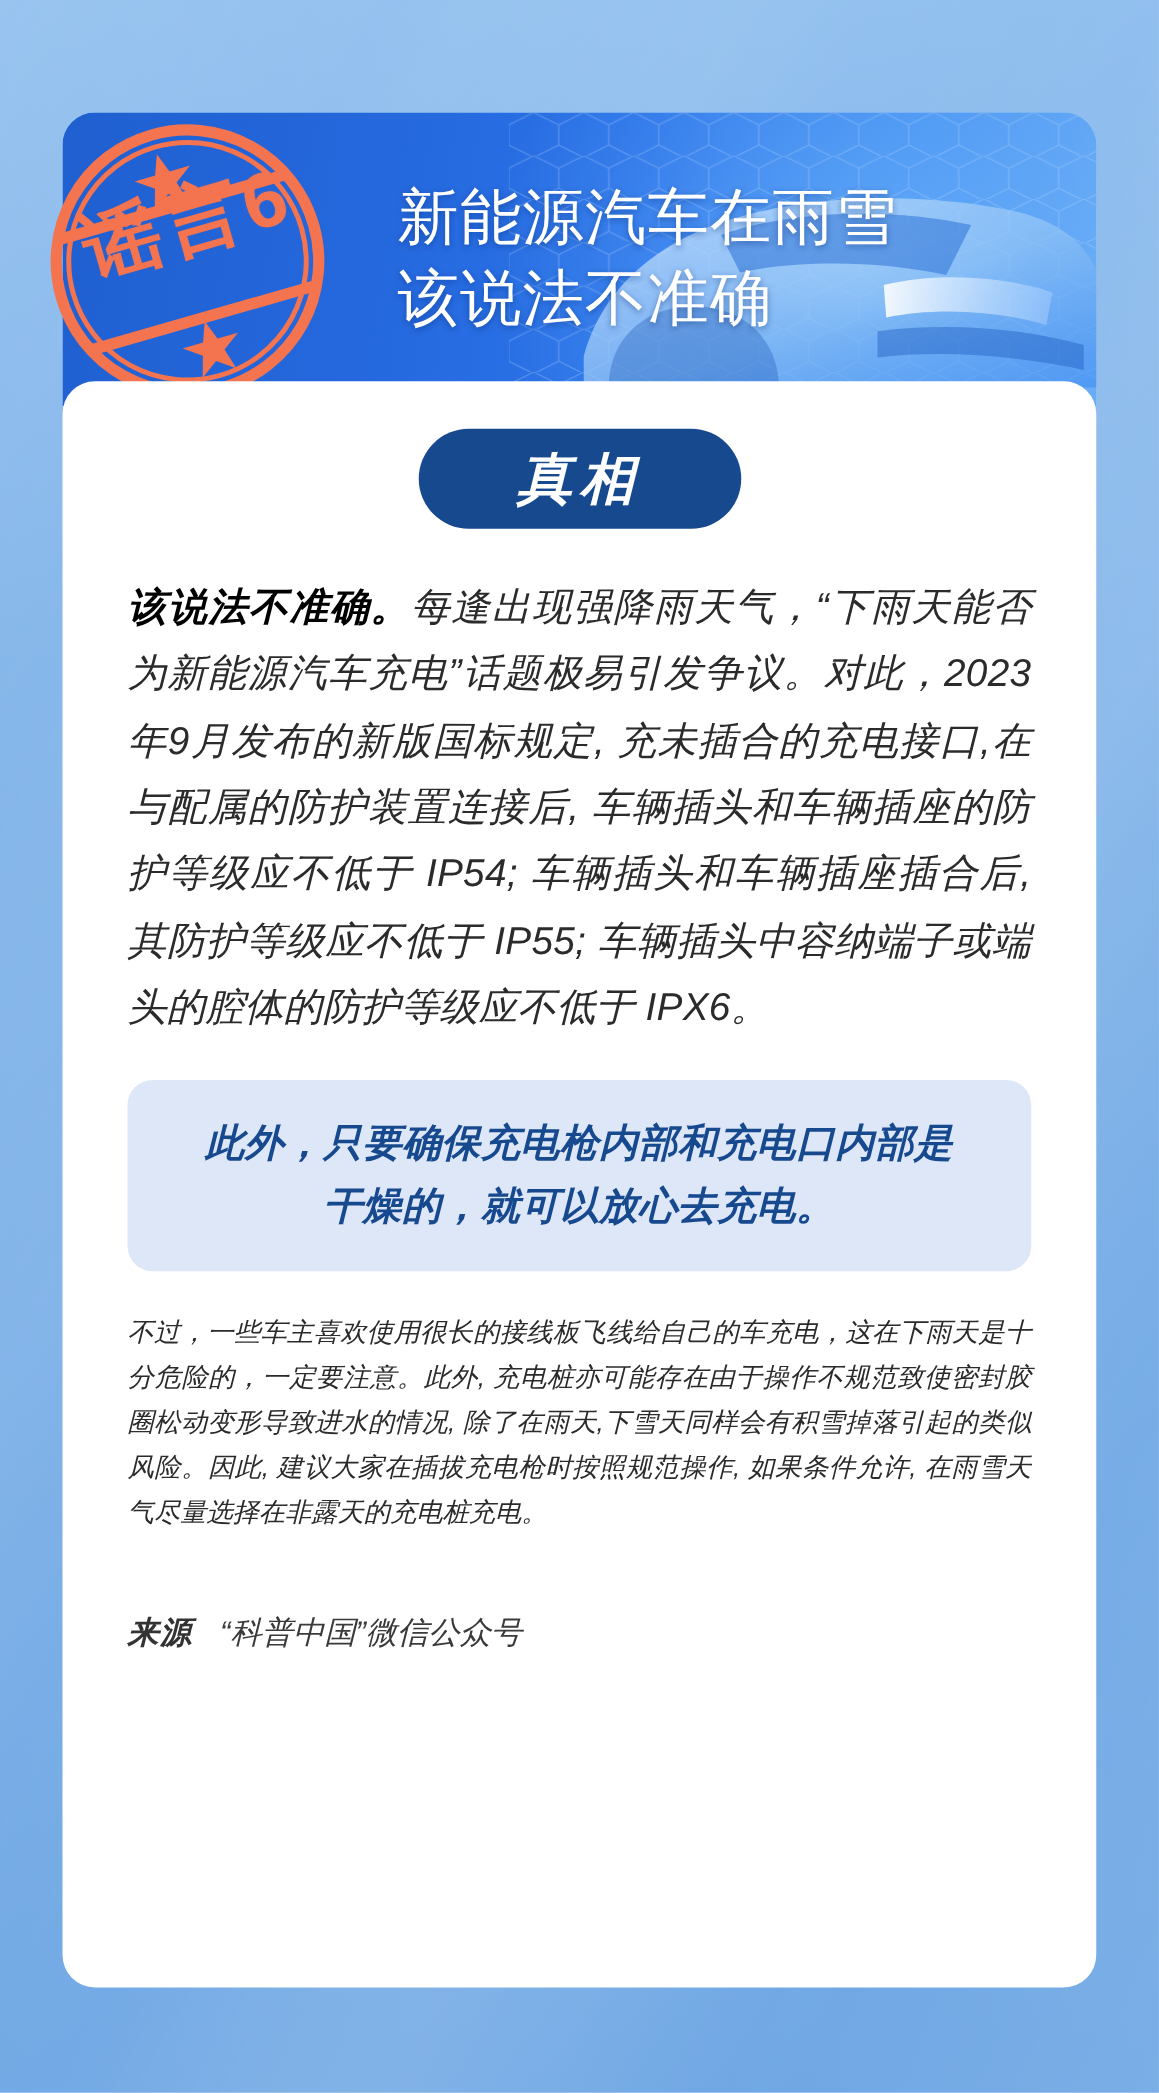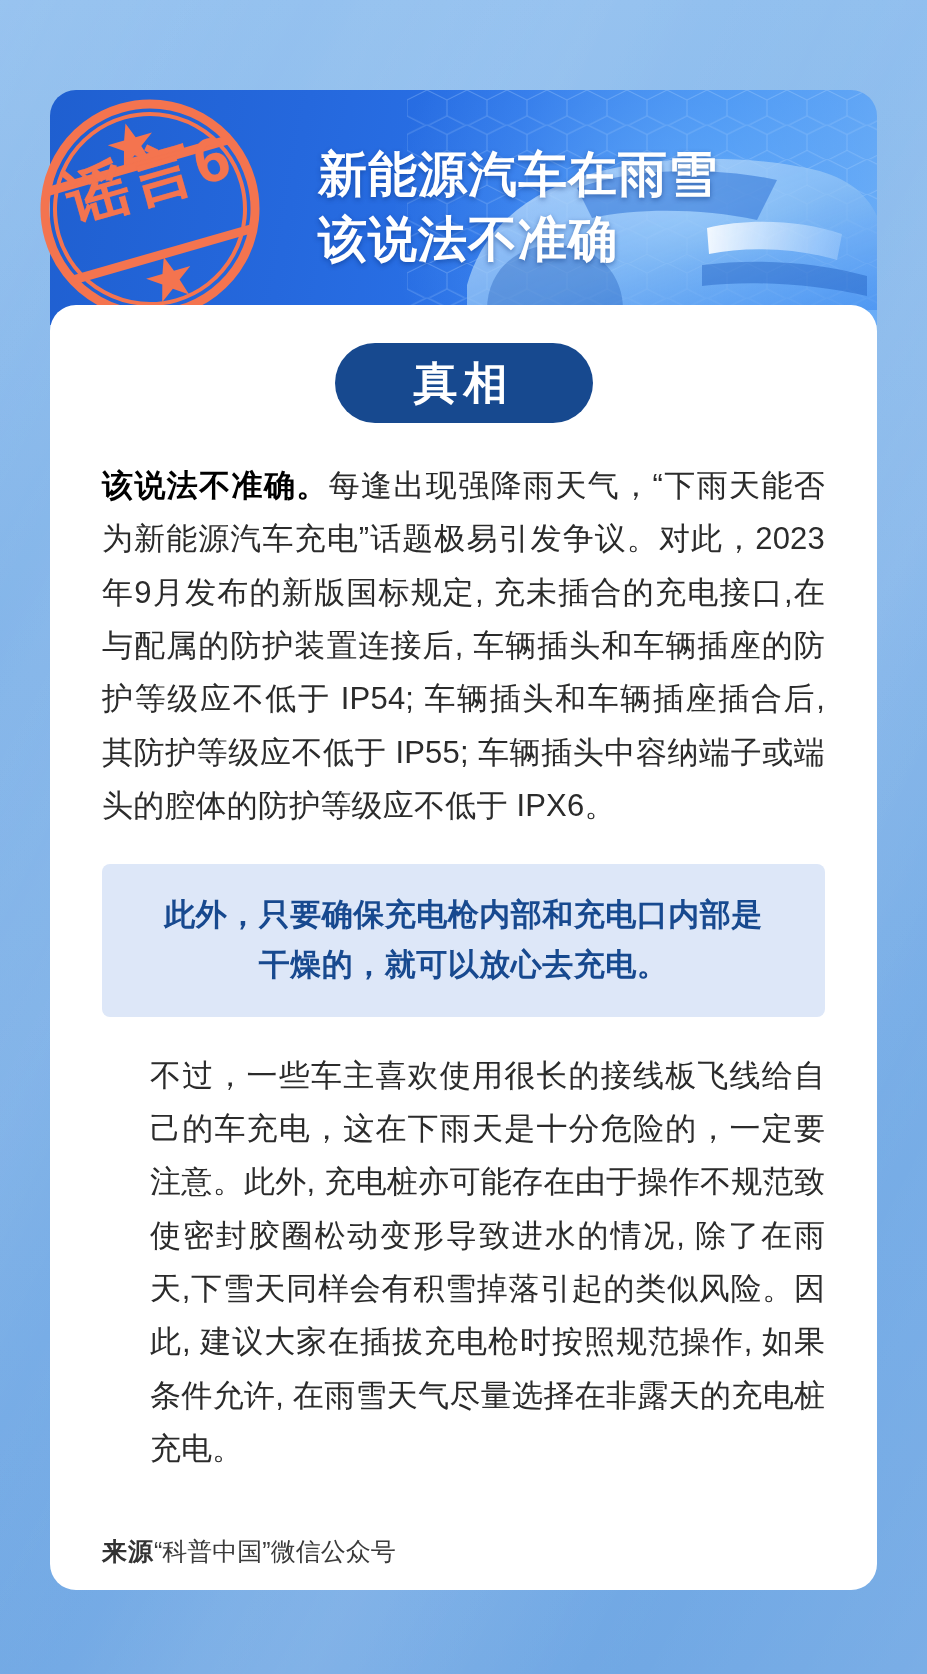--- a/index.html
+++ b/index.html
@@ -77,21 +77,21 @@
   }
 
   .header-title {
     position: absolute;
     left: 268px;
     top: 52px;
     width: 500px;
     color: #ffffff;
     font-size: 49px;
     line-height: 1.32;
-    font-weight: bold;
+    font-weight: normal;
     letter-spacing: 1px;
     text-shadow: 0 2px 5px rgba(0,40,110,0.45);
   }
 
   
   .stamp {
     position: absolute;
     left: -38px;
     top: -6px;
     width: 276px;
@@ -116,20 +116,21 @@
   
   .body {
     position: absolute;
     left: 0;
     top: 215px;
     width: 827px;
     height: 1285px;
     background: #ffffff;
     border-radius: 26px;
     padding: 38px 52px 0 52px;
+    font-style: italic;
   }
 
   .truth-pill {
     width: 258px;
     height: 80px;
     margin: 0 auto;
     border-radius: 40px;
     background: #17498f;
     color: #ffffff;
     font-size: 44px;
@@ -146,45 +147,45 @@
     font-size: 31px;
     line-height: 1.72;
     text-align: justify;
     letter-spacing: 0.2px;
   }
   .para.lead b { font-weight: bold; color: #000000; }
 
   .highlight {
     margin-top: 32px;
     background: #dde7f8;
-    border-radius: 8px;
+    border-radius: 20px;
     padding: 26px 50px;
     color: #17498f;
     font-size: 31px;
     font-weight: bold;
     line-height: 1.62;
     text-align: center;
     letter-spacing: 0.5px;
   }
 
   .para2 {
     margin-top: 32px;
     color: #2b2b2b;
-    font-size: 31px;
+    font-size: 21px;
     line-height: 1.72;
     text-align: justify;
-    margin-left: 48px;
   }
 
   .source {
     margin-top: 34px;
     font-size: 25px;
     color: #333;
     display: flex;
     align-items: baseline;
+    gap: 22px;
   }
   .source .label { font-weight: bold; letter-spacing: 1px; }
   .source .value { color: #3a3a3a; margin-top: 26px; }
 </style>
 </head>
 <body>
 
 <div class="poster">
   <div class="card">
 

